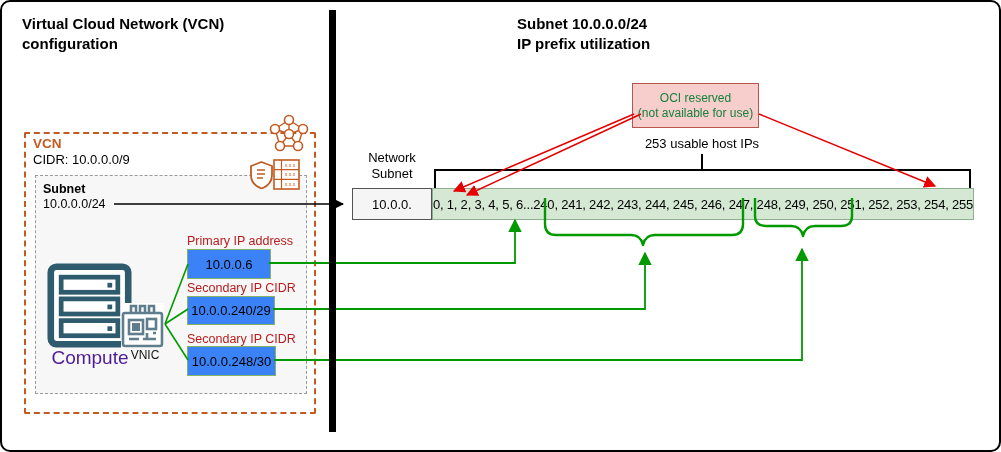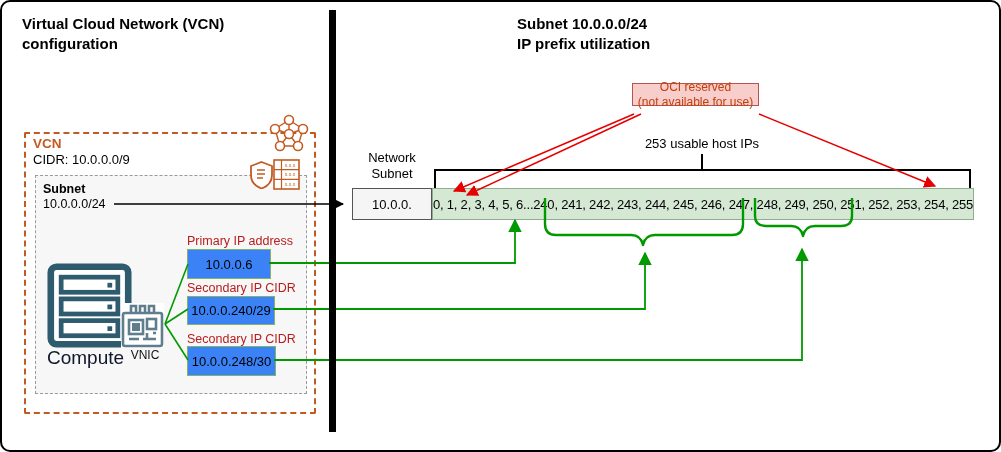--- a/index.html
+++ b/index.html
@@ -8,30 +8,30 @@
   .abs{position:absolute;}
   .ttl{font-weight:bold;font-size:15px;line-height:1.3;text-align:left;color:#000;}
   .overlay{position:absolute;left:0;top:0;width:1001px;height:452px;z-index:4;pointer-events:none;}
   .divider{position:absolute;left:327px;top:8px;width:7px;height:422px;background:#000;z-index:5;}
   .vcn-box{left:22px;top:130px;width:288px;height:278px;border:2px dashed #C35A21;border-radius:2px;z-index:1;}
   .vcn-label{left:31px;top:134px;font-weight:bold;font-size:13.5px;color:#C35A21;z-index:2;}
   .vcn-cidr{left:31px;top:150px;font-size:13px;color:#000;z-index:2;}
   .subnet-box{left:33px;top:173px;width:270px;height:217px;background:#F7F7F7;border:1px dashed #9a9a9a;z-index:1;}
   .subnet-label{left:41px;top:180px;font-weight:bold;font-size:12.5px;z-index:2;}
   .subnet-cidr{left:41px;top:195px;font-size:12.5px;z-index:2;}
-  .compute-label{left:45px;top:345px;width:86px;text-align:left;font-size:19px;color:#0f172a;z-index:2;}
+  .compute-label{left:45px;top:345px;width:86px;text-align:center;font-size:19px;color:#4c1d95;z-index:2;}
   .vnic-label{left:121px;top:346px;width:44px;text-align:center;font-size:12px;color:#111;z-index:3;}
   .ip-label{font-size:12.5px;color:#b91c1c;z-index:2;}
   .ip-box{background:#3b82f6;border:1px solid #82B366;display:flex;align-items:center;justify-content:center;
           font-size:13px;color:#000;z-index:2;}
   .right-title{left:515px;top:12px;width:300px;z-index:2;}
   .left-title{left:20px;top:12px;width:300px;z-index:2;}
-  .oci-box{left:630px;top:81px;width:127px;height:23px;background:#F8CECC;border:1.5px solid #B85450;
+  .oci-box{left:630px;top:81px;width:127px;height:45px;background:#F8CECC;border:1.5px solid #B85450;
            display:flex;flex-direction:column;align-items:center;justify-content:center;
-           font-size:12px;line-height:1.25;color:#c2410c;z-index:2;box-sizing:border-box;}
+           font-size:12px;line-height:1.25;color:#15803d;z-index:2;box-sizing:border-box;}
   .usable{left:600px;top:134px;width:200px;text-align:center;font-size:13px;z-index:2;}
   .nb-label{left:350px;top:148px;width:80px;text-align:center;font-size:13px;line-height:1.25;z-index:2;}
   .nb-box{left:350px;top:186px;width:80px;height:32px;background:#F5F5F5;border:1.5px solid #555;
           display:flex;align-items:center;justify-content:center;font-size:13px;z-index:2;box-sizing:border-box;}
   .ipstrip{left:430px;top:186px;width:542px;height:32px;background:#D5E8D4;border:1px solid #8FAE8F;
            display:flex;align-items:center;justify-content:center;font-size:13px;white-space:nowrap;
            z-index:2;box-sizing:border-box;letter-spacing:-0.2px;}
   .icon{z-index:3;}
 </style>
 </head>

